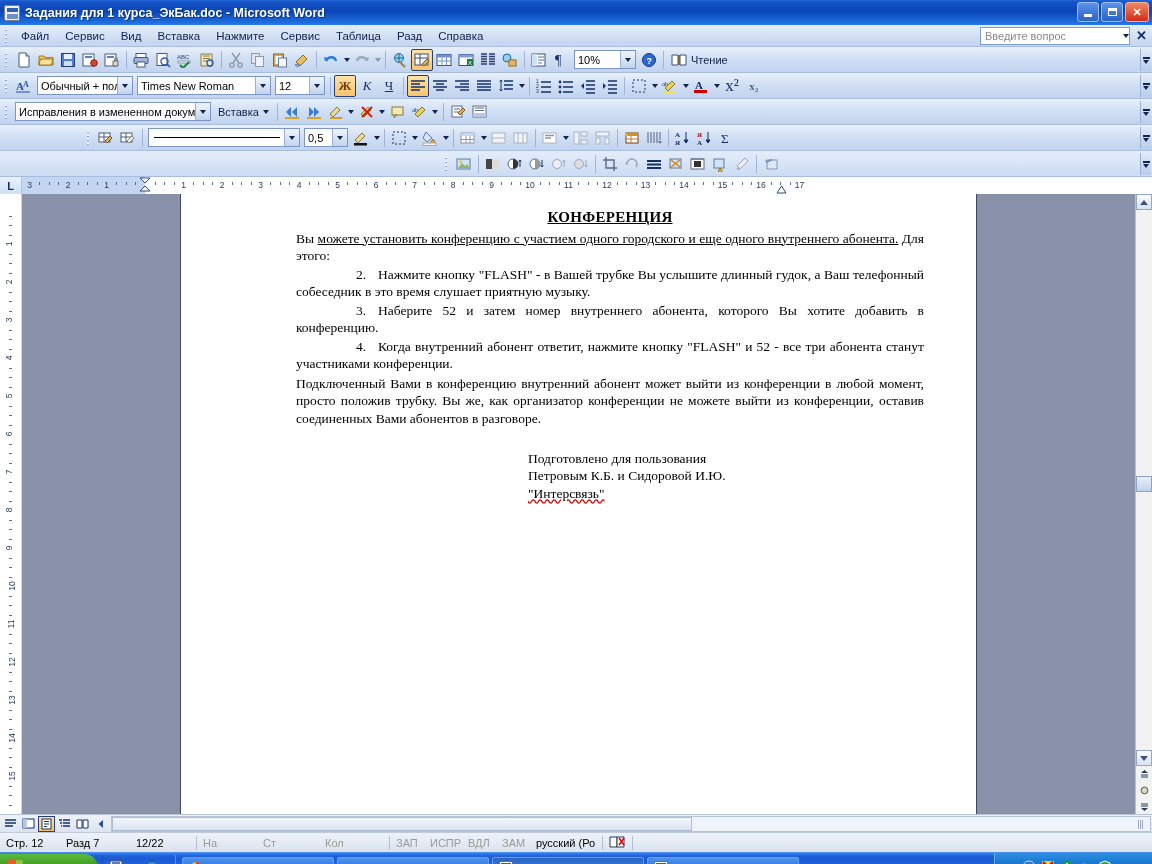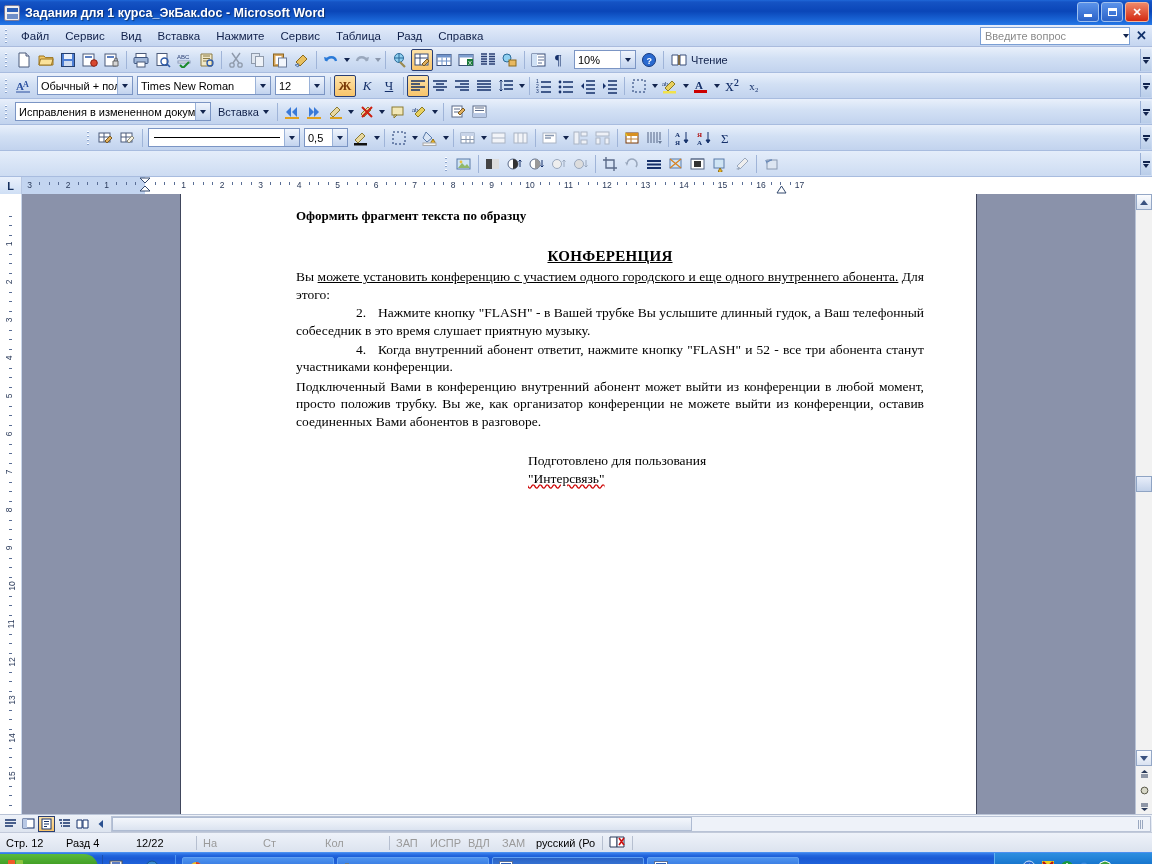--- a/index.html
+++ b/index.html
@@ -1129,28 +1129,29 @@
       <div class="tick" style="top: 553.5px;"></div>
       <div class="tick" style="top: 563px;"></div>
       <div class="tick" style="top: 572.5px;"></div>
       <div class="tick" style="top: 591.5px;"></div>
       <div class="tick" style="top: 601px;"></div>
       <div class="tick" style="top: 610.5px;"></div>
     </div>
   <div id="docarea">
     <div id="page">
       <div id="doctext">
-        <div class="task">Оформить фрагмент текста по образцу</div>
         <div class="h1">КОНФЕРЕНЦИЯ</div>
         <div class="jus"><span>Вы </span><span class="u">можете установить конференцию с участием одного городского и еще одного внутреннего абонента.</span><span> Для этого:</span></div>
         <div class="li indent"><span class="n">2.</span><span>Нажмите кнопку "FLASH" - в Вашей трубке Вы услышите длинный гудок, а Ваш телефонный собеседник в это время слушает приятную музыку.</span></div>
+        <div class="li indent"><span class="n">3.</span><span>Наберите 52 и затем номер внутреннего абонента, которого Вы хотите добавить в конференцию.</span></div>
         <div class="li indent"><span class="n">4.</span><span>Когда внутренний абонент ответит, нажмите кнопку "FLASH" и 52 - все три абонента станут участниками конференции.</span></div>
         <div class="jus" style="margin-top:2px">Подключенный Вами в конференцию внутренний абонент может выйти из конференции в любой момент, просто положив трубку. Вы же, как организатор конференции не можете выйти из конференции, оставив соединенных Вами абонентов в разговоре.</div>
         <div class="sig">
           <div>Подготовлено для пользования</div>
+          <div>Петровым К.Б. и Сидоровой И.Ю.</div>
           <div class="sqg" style="display:inline-block">"Интерсвязь"</div>
         </div>
       </div>
     </div>
   </div>
   <div id="vscroll">
     <div class="sbtn">
         <div class="sb-up"></div>
       </div>
     <div id="vthumb"></div>
@@ -1214,21 +1215,21 @@
       </div>
   </div>
   <div id="htrack">
     <div id="hthumb"></div>
     <div id="hgrip"></div>
   </div>
 </div>
 
 <div id="statusbar">
   <div class="cell" style="width:60px">Стр. 12</div>
-  <div class="cell" style="width:70px">Разд 4</div>
+  <div class="cell" style="width:70px">Разд 7</div>
   <div class="cell" style="width:66px">12/22</div>
   <div class="vsep"></div>
   <div class="cell dim" style="width:60px">На</div>
   <div class="cell dim" style="width:62px">Ст</div>
   <div class="cell dim" style="width:70px">Кол</div>
   <div class="vsep"></div>
   <div class="cell dim" style="width:34px">ЗАП</div>
   <div class="cell dim" style="width:38px">ИСПР</div>
   <div class="cell dim" style="width:34px">ВДЛ</div>
   <div class="cell dim" style="width:34px">ЗАМ</div>

